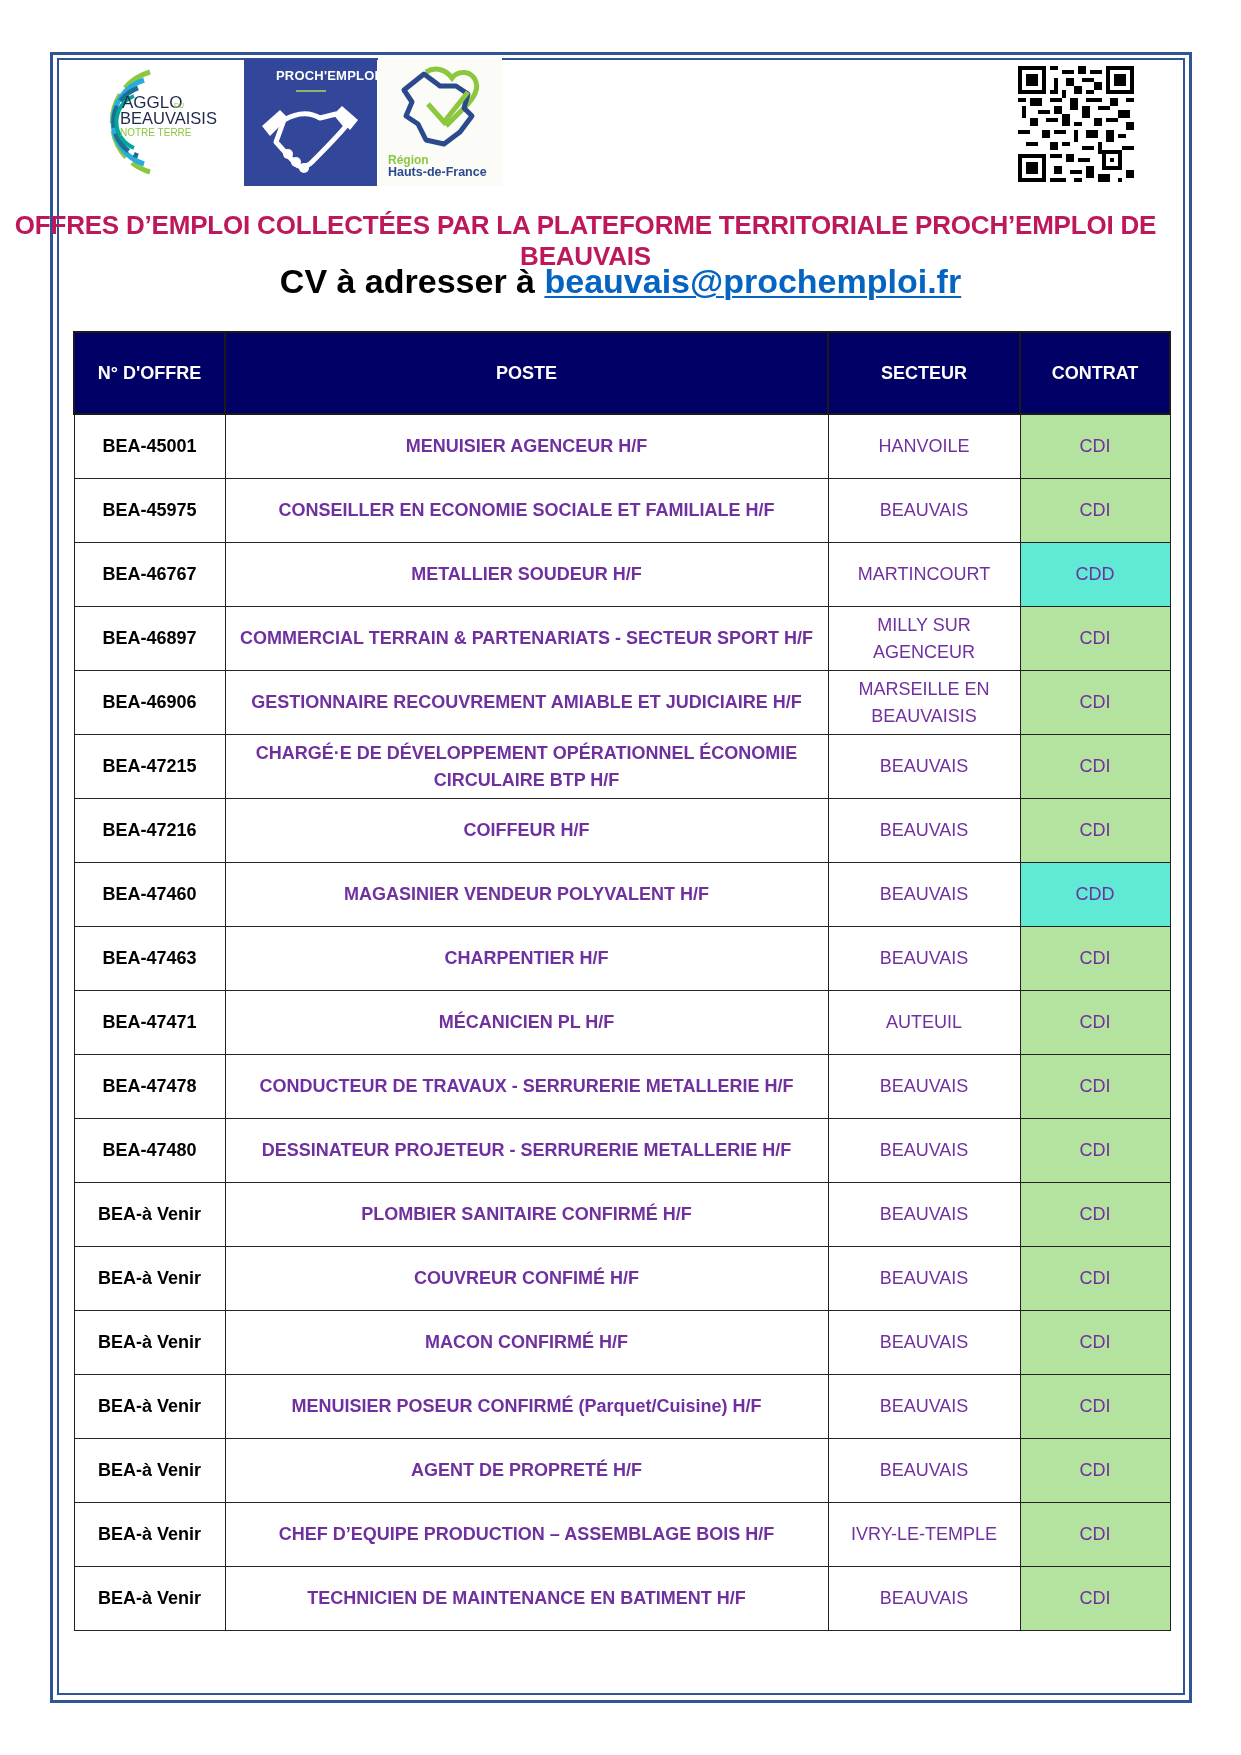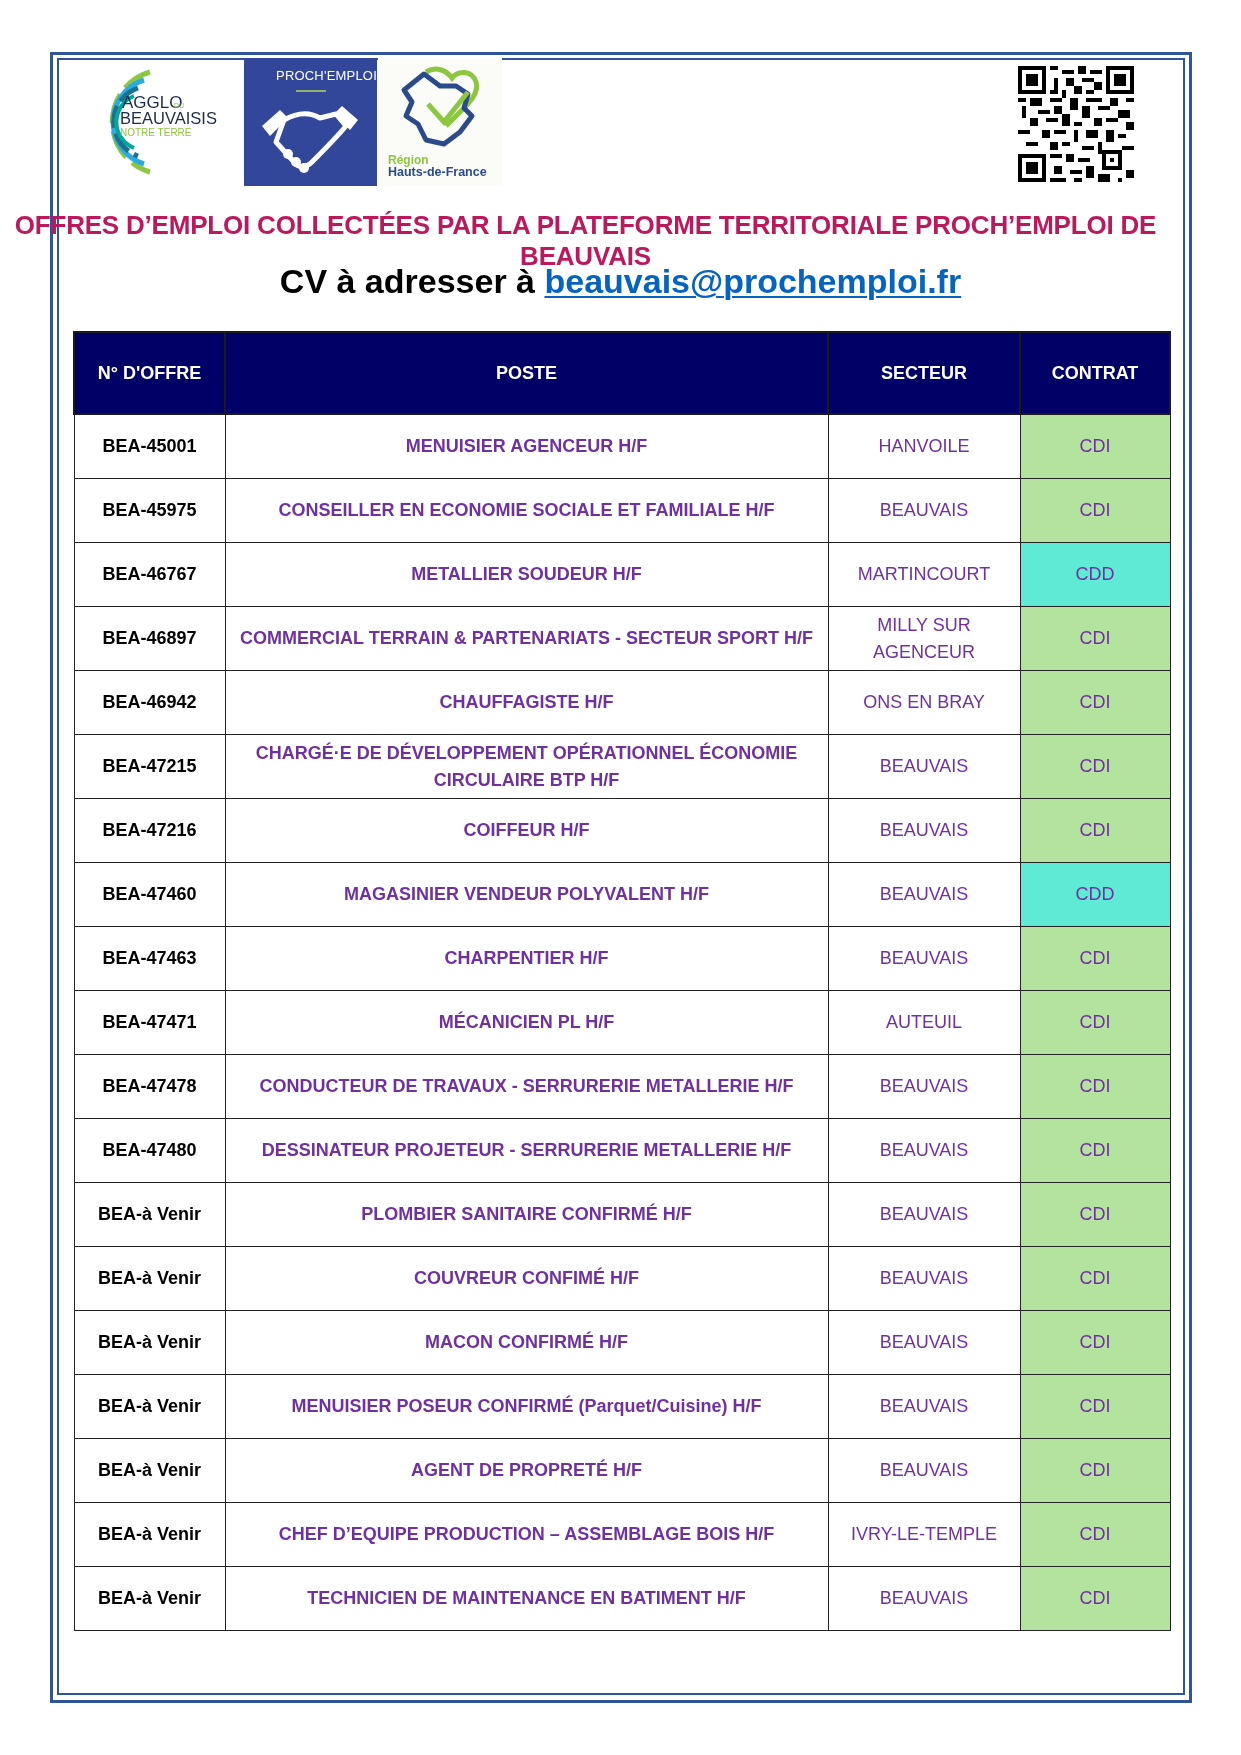--- a/index.html
+++ b/index.html
@@ -9,21 +9,21 @@
   .frame-outer { position: absolute; left: 50px; top: 52px; width: 1136px; height: 1645px;
                  border: 3px solid #2f5597; }
   .frame-inner { position: absolute; left: 57px; top: 58px; width: 1124px; height: 1633px;
                  border: 2px solid #2f5597; }
 
   
   .logo-agglo { position: absolute; left: 88px; top: 62px; width: 152px; height: 120px; }
   .logo-proch { position: absolute; left: 244px; top: 58px; width: 133px; height: 128px;
                 background: #33479a; color: #fff; }
   .logo-proch .title { position: absolute; left: 0; right: 0; top: 10px; text-align: center;
-                font-weight: normal; font-size: 13px; letter-spacing: 0.2px; padding-left: 32px; }
+                font-weight: bold; font-size: 13px; letter-spacing: 0.2px; padding-left: 32px; }
   .logo-proch .bar { position: absolute; left: 52px; width: 30px; top: 32px; height: 2px; background: #8fb36a; }
   .logo-proch svg { position: absolute; left: 14px; top: 40px; }
   .logo-region { position: absolute; left: 378px; top: 58px; width: 124px; height: 128px; background: #fbfbf8; }
   .logo-region .r1 { position: absolute; left: 10px; top: 95px; font-size: 12px; color: #8dc63f; font-weight: bold; }
   .logo-region .r2 { position: absolute; left: 10px; top: 107px; font-size: 12.5px; color: #2b4a8c; font-weight: bold; }
   .logo-region svg { position: absolute; left: 18px; top: 6px; }
 
   .qr { position: absolute; left: 1018px; top: 66px; width: 116px; height: 116px; }
 
   .headline { position: absolute; left: 0; width: 1171px; top: 210px; text-align: center;
@@ -203,23 +203,23 @@
         <td class="c-sect">MARTINCOURT</td>
         <td class="c-contract cdd">CDD</td>
       </tr>
       <tr>
         <td class="c-num">BEA-46897</td>
         <td class="c-post">COMMERCIAL TERRAIN &amp; PARTENARIATS - SECTEUR SPORT H/F</td>
         <td class="c-sect">MILLY SUR AGENCEUR</td>
         <td class="c-contract cdi">CDI</td>
       </tr>
       <tr>
-        <td class="c-num">BEA-46942</td>
-        <td class="c-post">CHAUFFAGISTE H/F</td>
-        <td class="c-sect">ONS EN BRAY</td>
+        <td class="c-num">BEA-46906</td>
+        <td class="c-post">GESTIONNAIRE RECOUVREMENT AMIABLE ET JUDICIAIRE H/F</td>
+        <td class="c-sect">MARSEILLE EN BEAUVAISIS</td>
         <td class="c-contract cdi">CDI</td>
       </tr>
       <tr>
         <td class="c-num">BEA-47215</td>
         <td class="c-post">CHARGÉ·E DE DÉVELOPPEMENT OPÉRATIONNEL ÉCONOMIE CIRCULAIRE BTP H/F</td>
         <td class="c-sect">BEAUVAIS</td>
         <td class="c-contract cdi">CDI</td>
       </tr>
       <tr>
         <td class="c-num">BEA-47216</td>

